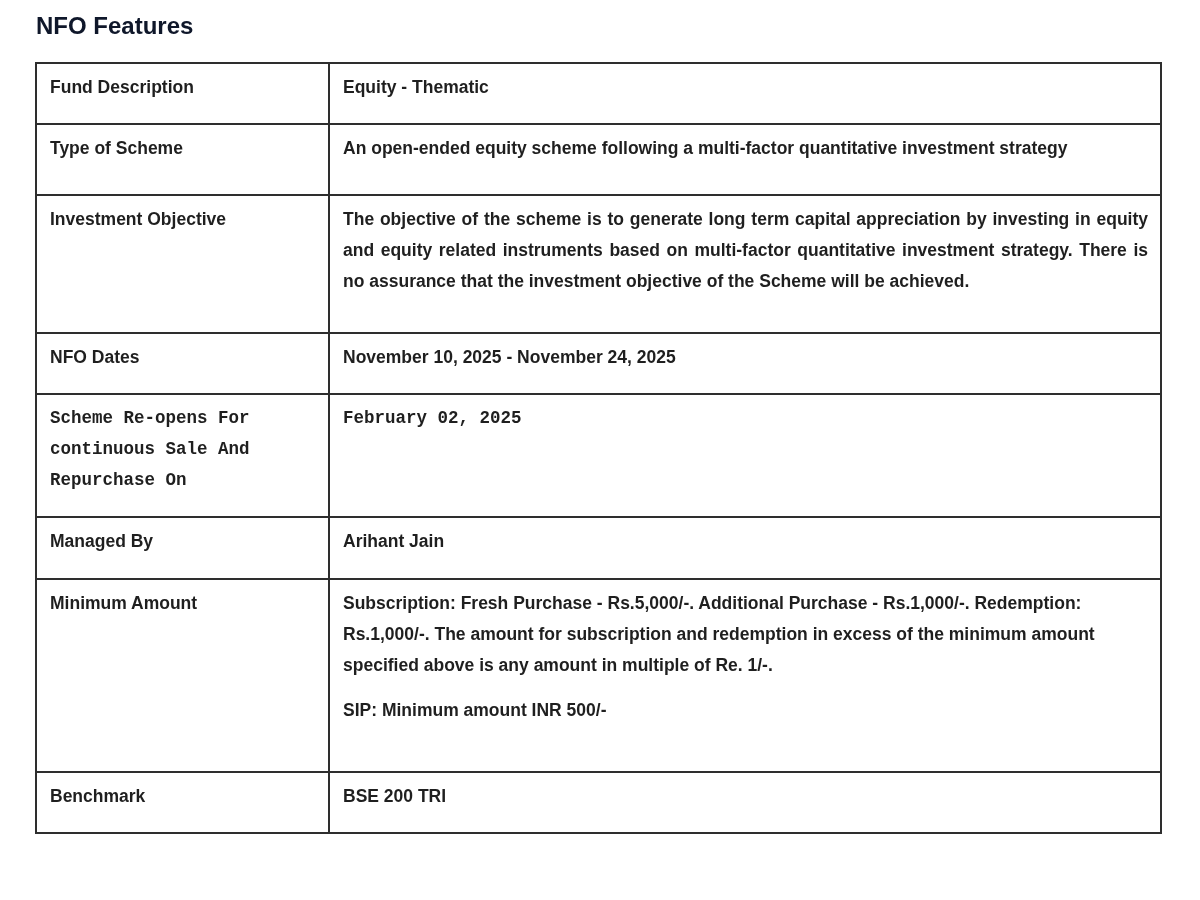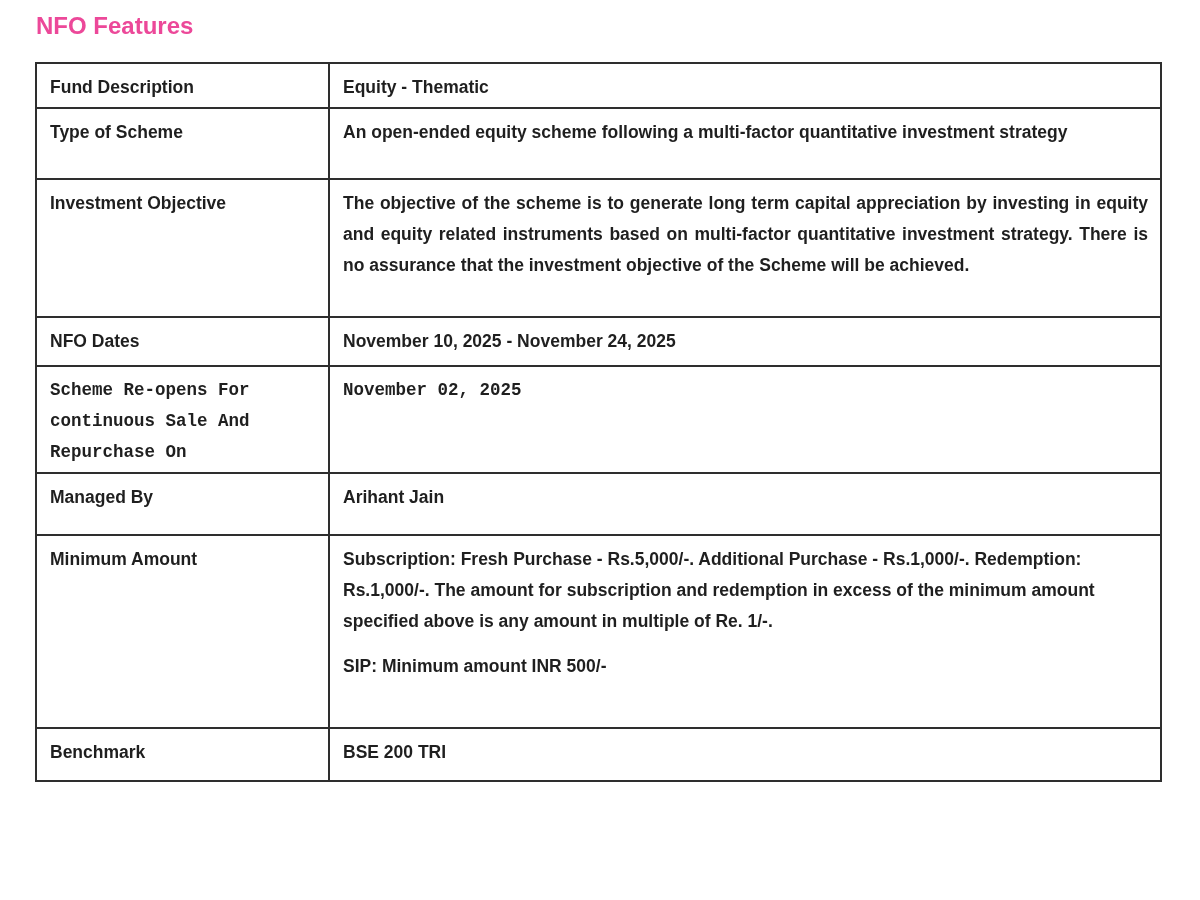--- a/index.html
+++ b/index.html
@@ -14,36 +14,36 @@
   }
   .page {
     padding: 12px 35px 0 35px;
     box-sizing: border-box;
     width: 1200px;
   }
   h1.page-title {
     font-size: 24px;
     line-height: 28px;
     font-weight: bold;
-    color: #ec4899;
+    color: #0f172a;
     margin: 0 0 22px 1px;
   }
   table.nfo-table {
     border-collapse: collapse;
     width: 1127px;
     table-layout: fixed;
     background: #ffffff;
   }
   table.nfo-table td {
     border: 2px solid #2e2e2e;
     vertical-align: top;
     font-weight: bold;
     font-size: 17.5px;
     line-height: 31px;
-    padding: 8px 12px 4px 13px;
+    padding: 8px 12px 20px 13px;
     box-sizing: border-box;
     color: #1f1f1f;
     overflow: hidden;
   }
   td.label { width: 293px; }
   td.value p { margin: 0 0 14px 0; }
   td.value p:last-child { margin-bottom: 0; }
 
   
   tr:nth-child(1) td { height: 38px; }
@@ -88,21 +88,21 @@
         </tr>
         <tr>
           <td class="label">NFO Dates</td>
           <td class="value">
             <p>November 10, 2025 - November 24, 2025</p>
           </td>
         </tr>
         <tr>
           <td class="label">Scheme Re-opens For continuous Sale And Repurchase On</td>
           <td class="value">
-            <p>November 02, 2025</p>
+            <p>February 02, 2025</p>
           </td>
         </tr>
         <tr>
           <td class="label">Managed By</td>
           <td class="value">
             <p>Arihant Jain</p>
           </td>
         </tr>
         <tr>
           <td class="label">Minimum Amount</td>

